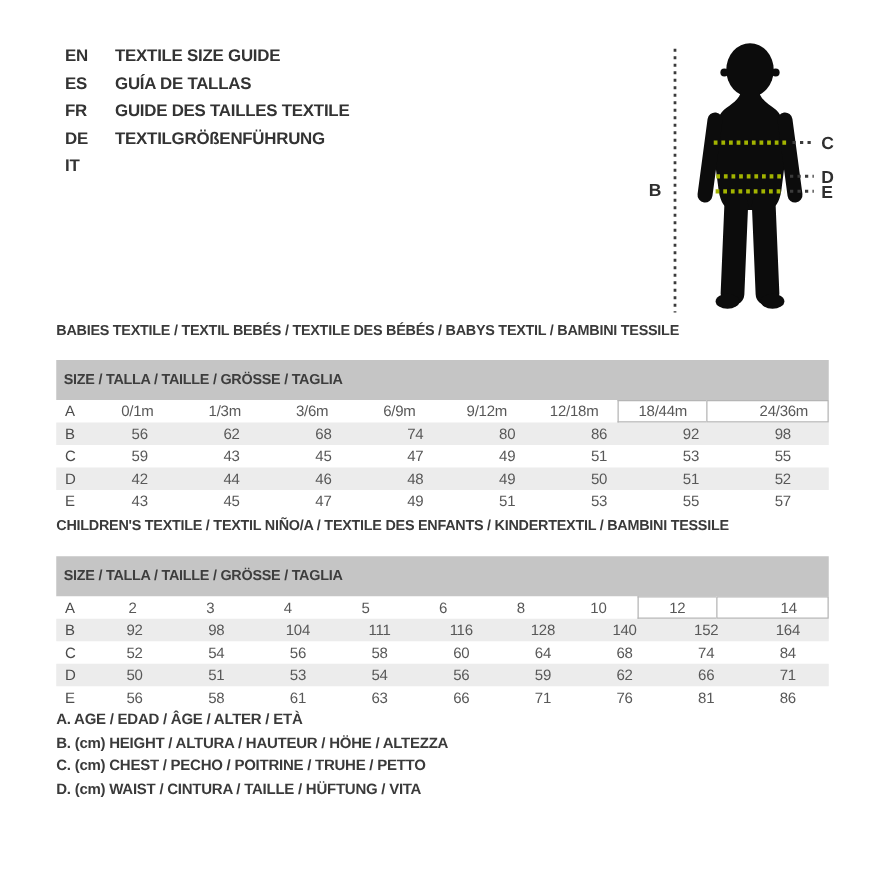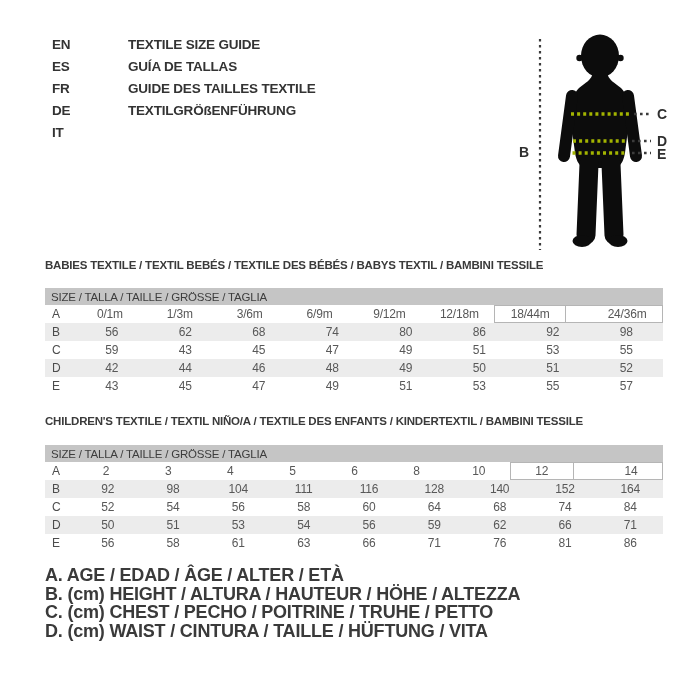--- a/index.html
+++ b/index.html
@@ -1,41 +1,41 @@
 <!DOCTYPE html>
 <html><head>
 <meta charset="utf-8">
 <style>
   html,body{margin:0;padding:0;background:#fff;}
   .canvas{position:relative;width:700px;height:700px;background:#ffffff;overflow:hidden;
           font-family:"Liberation Sans",sans-serif;letter-spacing:-0.2px;color:#3a3a3a;}
 
   
   .lang-list{position:absolute;left:52px;top:33px;}
-  .lang-row{display:flex;height:22px;align-items:center;font-size:13.5px;font-weight:bold;color:#333;gap:36px;}
+  .lang-row{display:flex;height:22px;align-items:center;font-size:13.5px;font-weight:bold;color:#333;}
   .lang-code{width:40px;}
   .lang-label{white-space:nowrap;}
 
   
   .section-title{position:absolute;left:45px;font-size:11.5px;font-weight:bold;color:#3a3a3a;white-space:nowrap;}
 
   
   .sizetable{position:absolute;left:45px;width:618px;}
-  .thead{height:17px;background:#c5c5c5;display:flex;align-items:center;padding-left:6px;
-         font-size:11.5px;font-weight:normal;color:#3d3d3d;box-sizing:border-box;}
+  .thead{height:32px;background:#c5c5c5;display:flex;align-items:center;padding-left:6px;
+         font-size:11.5px;font-weight:bold;color:#3d3d3d;box-sizing:border-box;}
   .trow{display:flex;height:18px;font-size:12px;color:#585858;}
   .trow.alt{background:#ececec;}
   .tlabel{width:30px;display:flex;align-items:center;padding-left:7px;box-sizing:border-box;color:#4c4c4c;}
   .tcell{flex:1 1 0;display:flex;align-items:center;justify-content:center;box-sizing:border-box;white-space:nowrap;}
   .box-a{border:1px solid #b5b5b5;border-right:none;background:#fff;}
   .box-b{border:1px solid #b5b5b5;background:#fff;padding-left:26px;}
 
   
   .legend{position:absolute;left:45px;top:566px;}
-  .legend-line{font-size:18px;font-weight:bold;color:#3a3a3a;line-height:18.6px;white-space:nowrap;}
+  .legend-line{font-size:12px;font-weight:bold;color:#3a3a3a;line-height:18.6px;white-space:nowrap;}
 
   
   .figure{position:absolute;left:513px;top:27px;}
   .flabel{font-size:14px;font-weight:bold;fill:#2f2f2f;font-family:"Liberation Sans",sans-serif;}
   .dotgreen{stroke:#a3b400;stroke-width:3.4;stroke-dasharray:3 3.1;fill:none;}
   .dotdark{stroke:#3b3b3b;stroke-width:2.4;stroke-dasharray:2.6 3.4;fill:none;}
   .dotdark-b{stroke:#3b3b3b;stroke-width:2.2;stroke-dasharray:2.4 3.6;fill:none;}
 </style>
 </head>
 <body>

